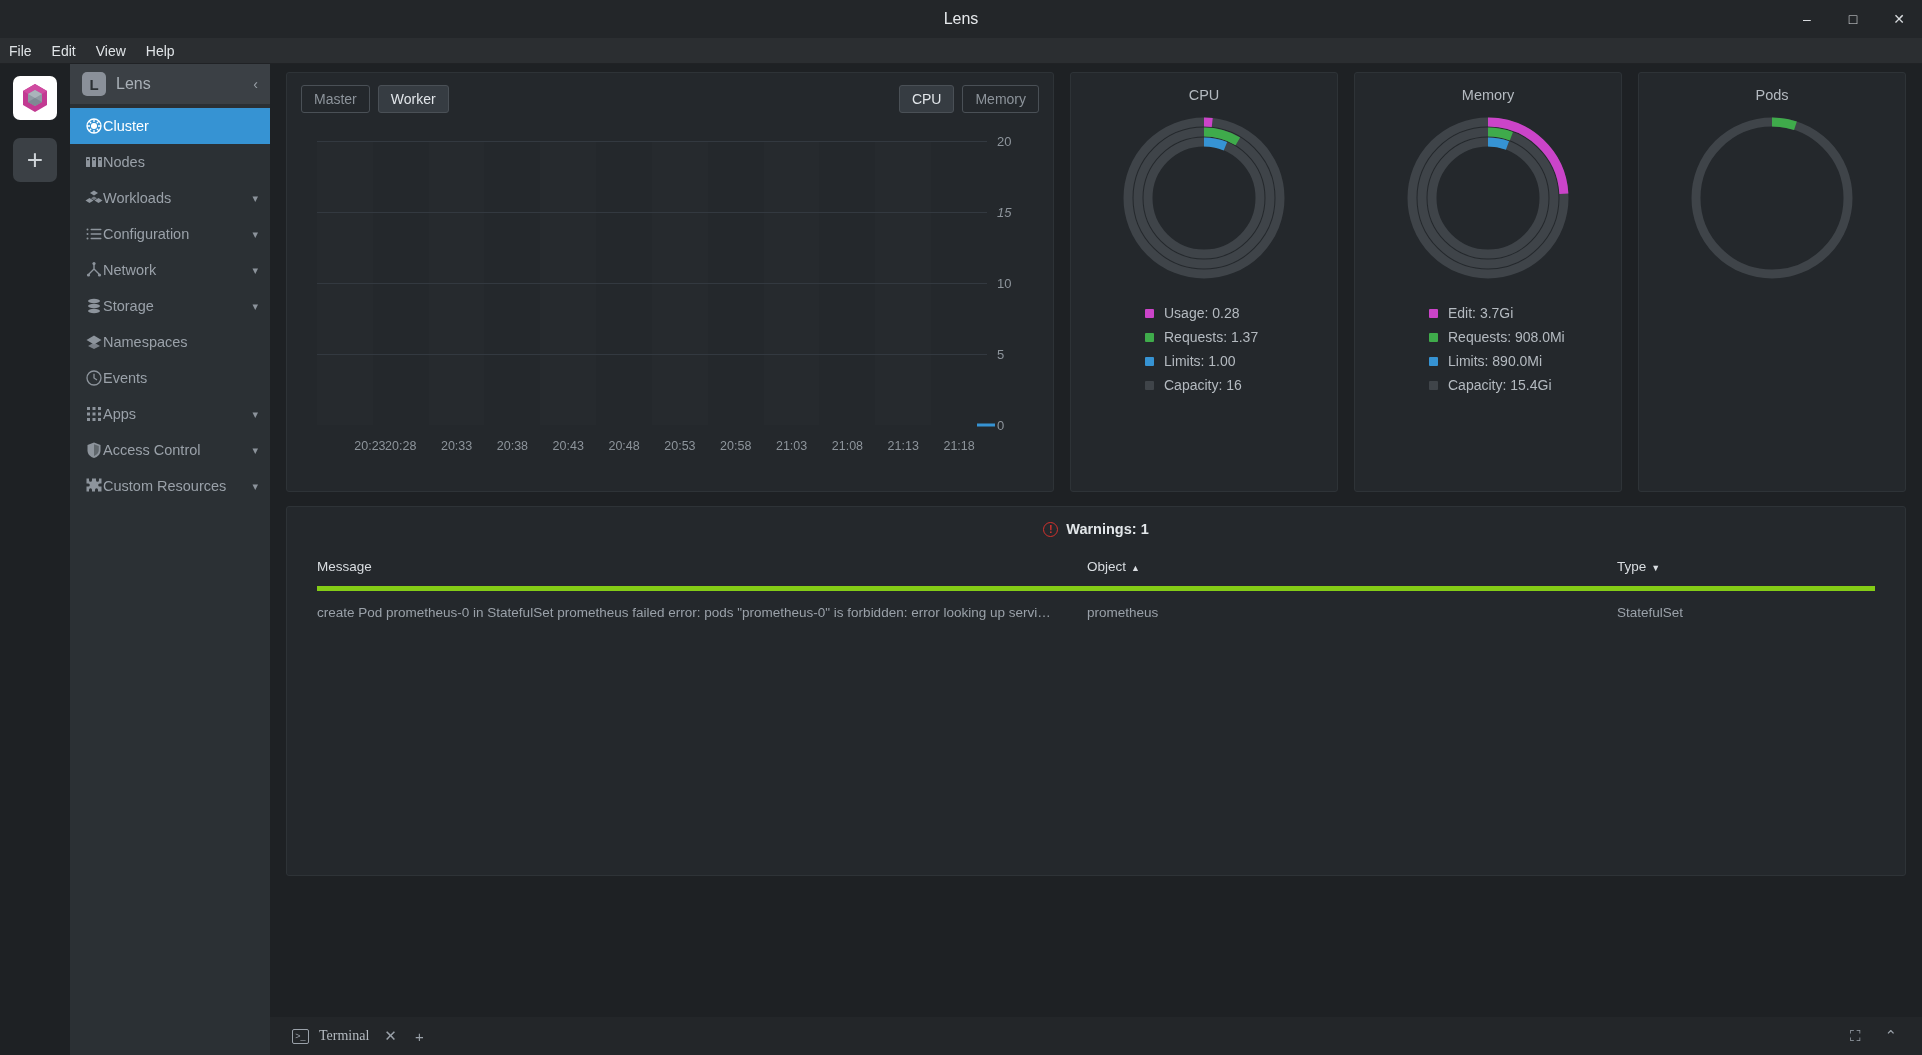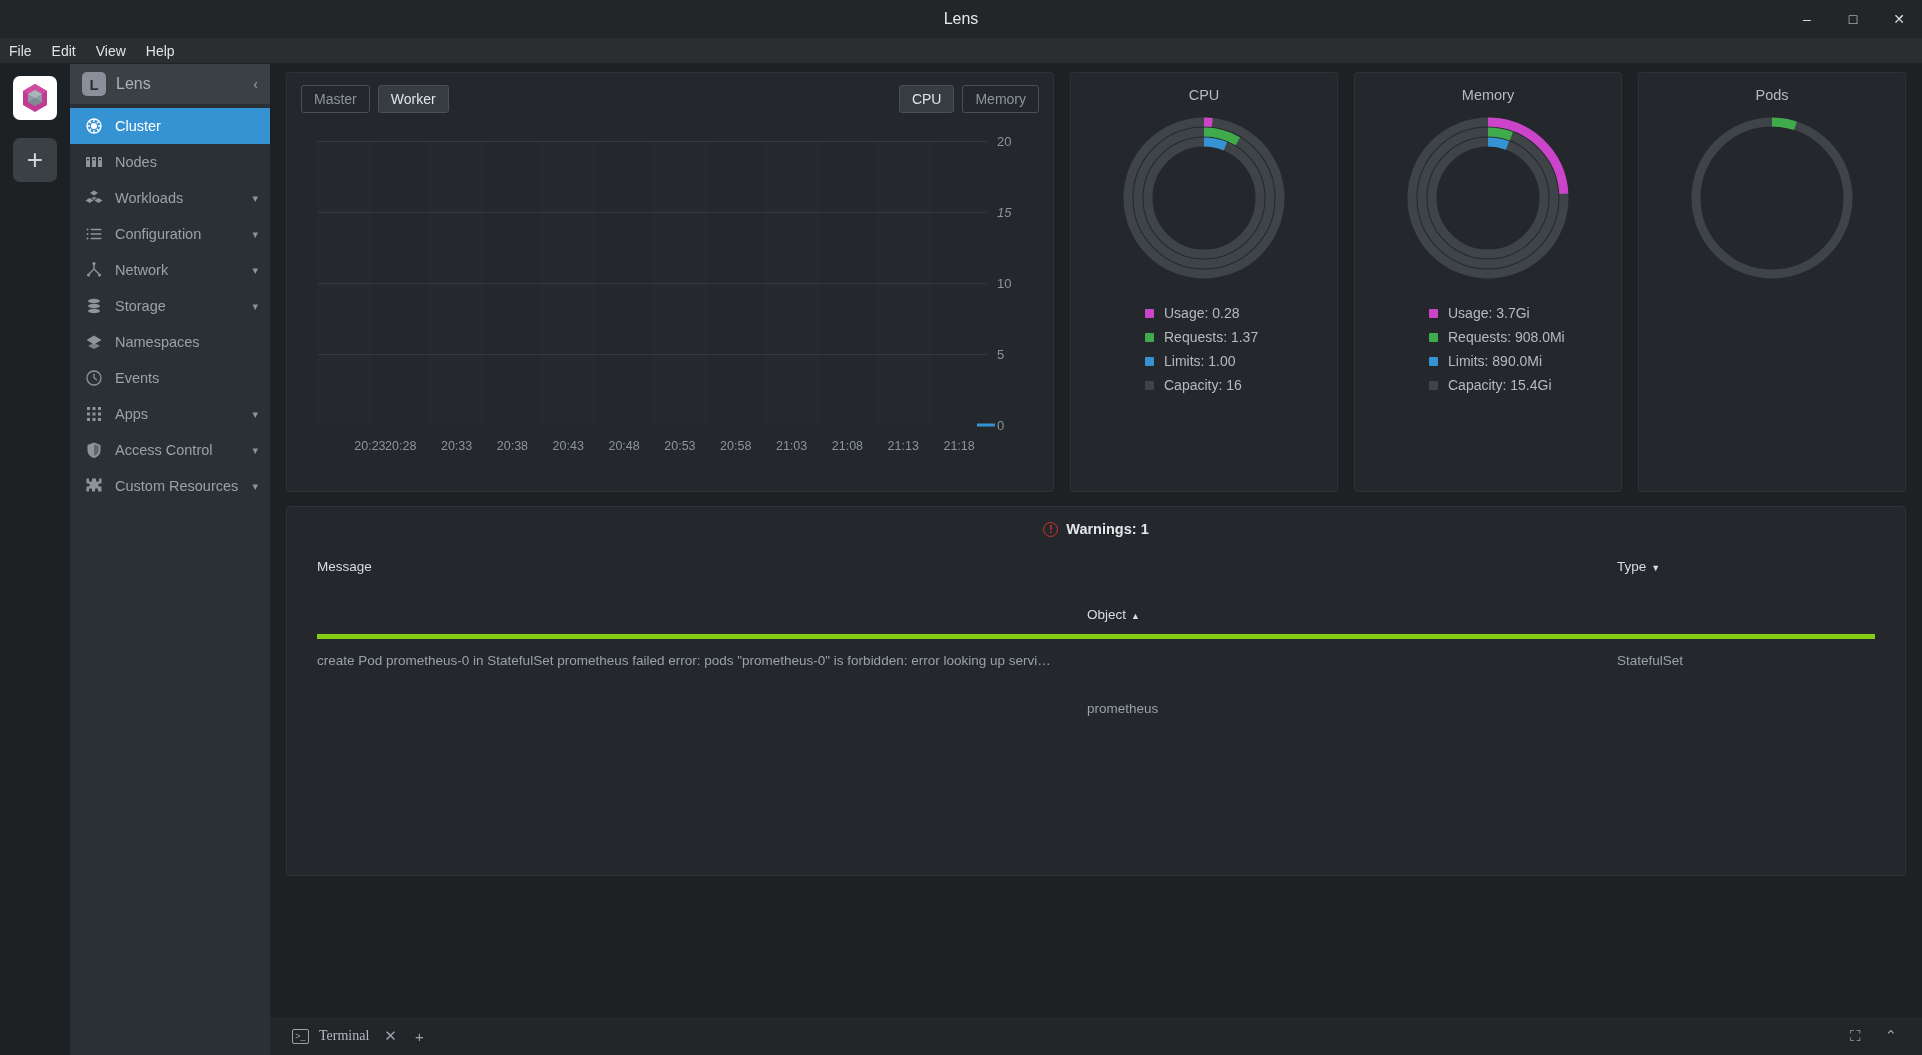--- a/index.html
+++ b/index.html
@@ -57,21 +57,21 @@
   .lens-badge {
     width: 24px; height: 24px; border-radius: 5px; background: #8a9099;
     color: #2b3034; font-size: 15px; font-weight: bold;
     display: flex; align-items: center; justify-content: center;
   }
   .sidebar-header .name { font-size: 16px; color: #a9b0b7; flex: 1; }
   .collapse { color: #9aa1a8; font-size: 14px; cursor: pointer; }
   .nav { padding-top: 4px; flex: 1; overflow: hidden; }
   .nav-item {
     display: flex; align-items: center; height: 36px; padding: 0 12px 0 14px;
-    gap: 12px; font-size: 14.5px; color: #9aa1a9; cursor: pointer;
+    gap: 0; font-size: 14.5px; color: #9aa1a9; cursor: pointer;
   }
   .nav-item.active { background: #3693d3; color: #ffffff; }
   .nav-item .label { flex: 1; }
   .nav-item .chev { font-size: 11px; color: #8c939b; }
   .nav-icon { width: 19px; height: 19px; display: flex; align-items: center; justify-content: center; flex-shrink: 0; }
   
   .content { flex: 1; background: #1e2124; display: flex; flex-direction: column; min-width: 0; }
   .topbar { height: 40px; display: flex; align-items: center; padding-left: 16px; }
   .topbar .bc { font-size: 15px; color: #b4bac0; }
   .scroll { flex: 1; padding: 8px 16px 0 16px; overflow: hidden; }
@@ -103,21 +103,21 @@
   .legend-row { display: flex; align-items: center; gap: 10px; height: 24px; font-size: 14px; color: #b4bac0; }
   .swatch { width: 9px; height: 9px; border-radius: 1px; flex-shrink: 0; }
   
   .row2 { margin-top: 14px; background: #24282c; border: 1px solid #2e3337; border-radius: 3px; height: 370px; padding: 14px 0 0 0; }
   .warn-head { display: flex; align-items: center; justify-content: center; gap: 8px; font-size: 14.5px; color: #e3e7ea; font-weight: bold; }
   .warn-icon { width: 15px; height: 15px; border: 1.6px solid #d2312d; border-radius: 50%; color: #d2312d; font-size: 11px; display: flex; align-items: center; justify-content: center; font-weight: bold; }
   .wtable { margin-top: 16px; padding: 0 30px; }
   .wthead { display: flex; font-size: 13.5px; color: #d9dde1; padding: 6px 0 12px 0; border-bottom: 5px solid #84cc16; }
   .wtrow { display: flex; font-size: 13.5px; color: #9aa1a9; padding: 14px 0; }
   .c-msg { flex: 0 0 770px; overflow: hidden; white-space: nowrap; text-overflow: ellipsis; padding-right: 12px; }
-  .c-obj { flex: 0 0 530px; margin-top: 48px; }
+  .c-obj { flex: 0 0 530px; }
   .c-type { flex: 1; }
   .sort { font-size: 9px; margin-left: 5px; }
   
   .termbar { height: 38px; background: #232629; display: flex; align-items: center; padding-left: 16px; gap: 0; }
   .term-tab { display: flex; align-items: center; gap: 10px; padding: 0 6px; }
   .term-glyph { width: 17px; height: 15px; border: 1.5px solid #9aa1a9; border-radius: 2px; color: #9aa1a9; font-size: 9px; display: flex; align-items: center; justify-content: center; }
   .term-label { font-size: 14px; color: #b4bac0; font-family: Liberation Serif, serif; }
   .ticon { color: #9aa1a9; font-size: 15px; cursor: pointer; padding: 0 9px; }
   .termbar .right { margin-left: auto; display: flex; align-items: center; gap: 6px; padding-right: 16px; }
 </style>
@@ -395,21 +395,21 @@
                 <circle cx="85" cy="85" r="76" fill="none" stroke="#3f4449" stroke-width="9"></circle>
                 <circle cx="85" cy="85" r="76" fill="none" stroke="#cb44c9" stroke-width="9" stroke-dasharray="114.74855662795935 477.5220833456485" transform="rotate(-90 85 85)"></circle>
                 <circle cx="85" cy="85" r="66" fill="none" stroke="#3f4449" stroke-width="9"></circle>
                 <circle cx="85" cy="85" r="66" fill="none" stroke="#3fab4b" stroke-width="9" stroke-dasharray="23.886157263773914 414.6902302738527" transform="rotate(-90 85 85)"></circle>
                 <circle cx="85" cy="85" r="56" fill="none" stroke="#3f4449" stroke-width="9"></circle>
                 <circle cx="85" cy="85" r="56" fill="none" stroke="#3693d3" stroke-width="9" stroke-dasharray="19.87999831191621 351.85837720205683" transform="rotate(-90 85 85)"></circle>
               </svg></div>
           <div class="legend-list" id="legend-1">
               <div class="legend-row">
                 <span class="swatch" style="background: rgb(203, 68, 201);"></span>
-                <span>Usage: 3.7Gi</span>
+                <span>Edit: 3.7Gi</span>
               </div>
               <div class="legend-row">
                 <span class="swatch" style="background: rgb(63, 171, 75);"></span>
                 <span>Requests: 908.0Mi</span>
               </div>
               <div class="legend-row">
                 <span class="swatch" style="background: rgb(54, 147, 211);"></span>
                 <span>Limits: 890.0Mi</span>
               </div>
               <div class="legend-row">

